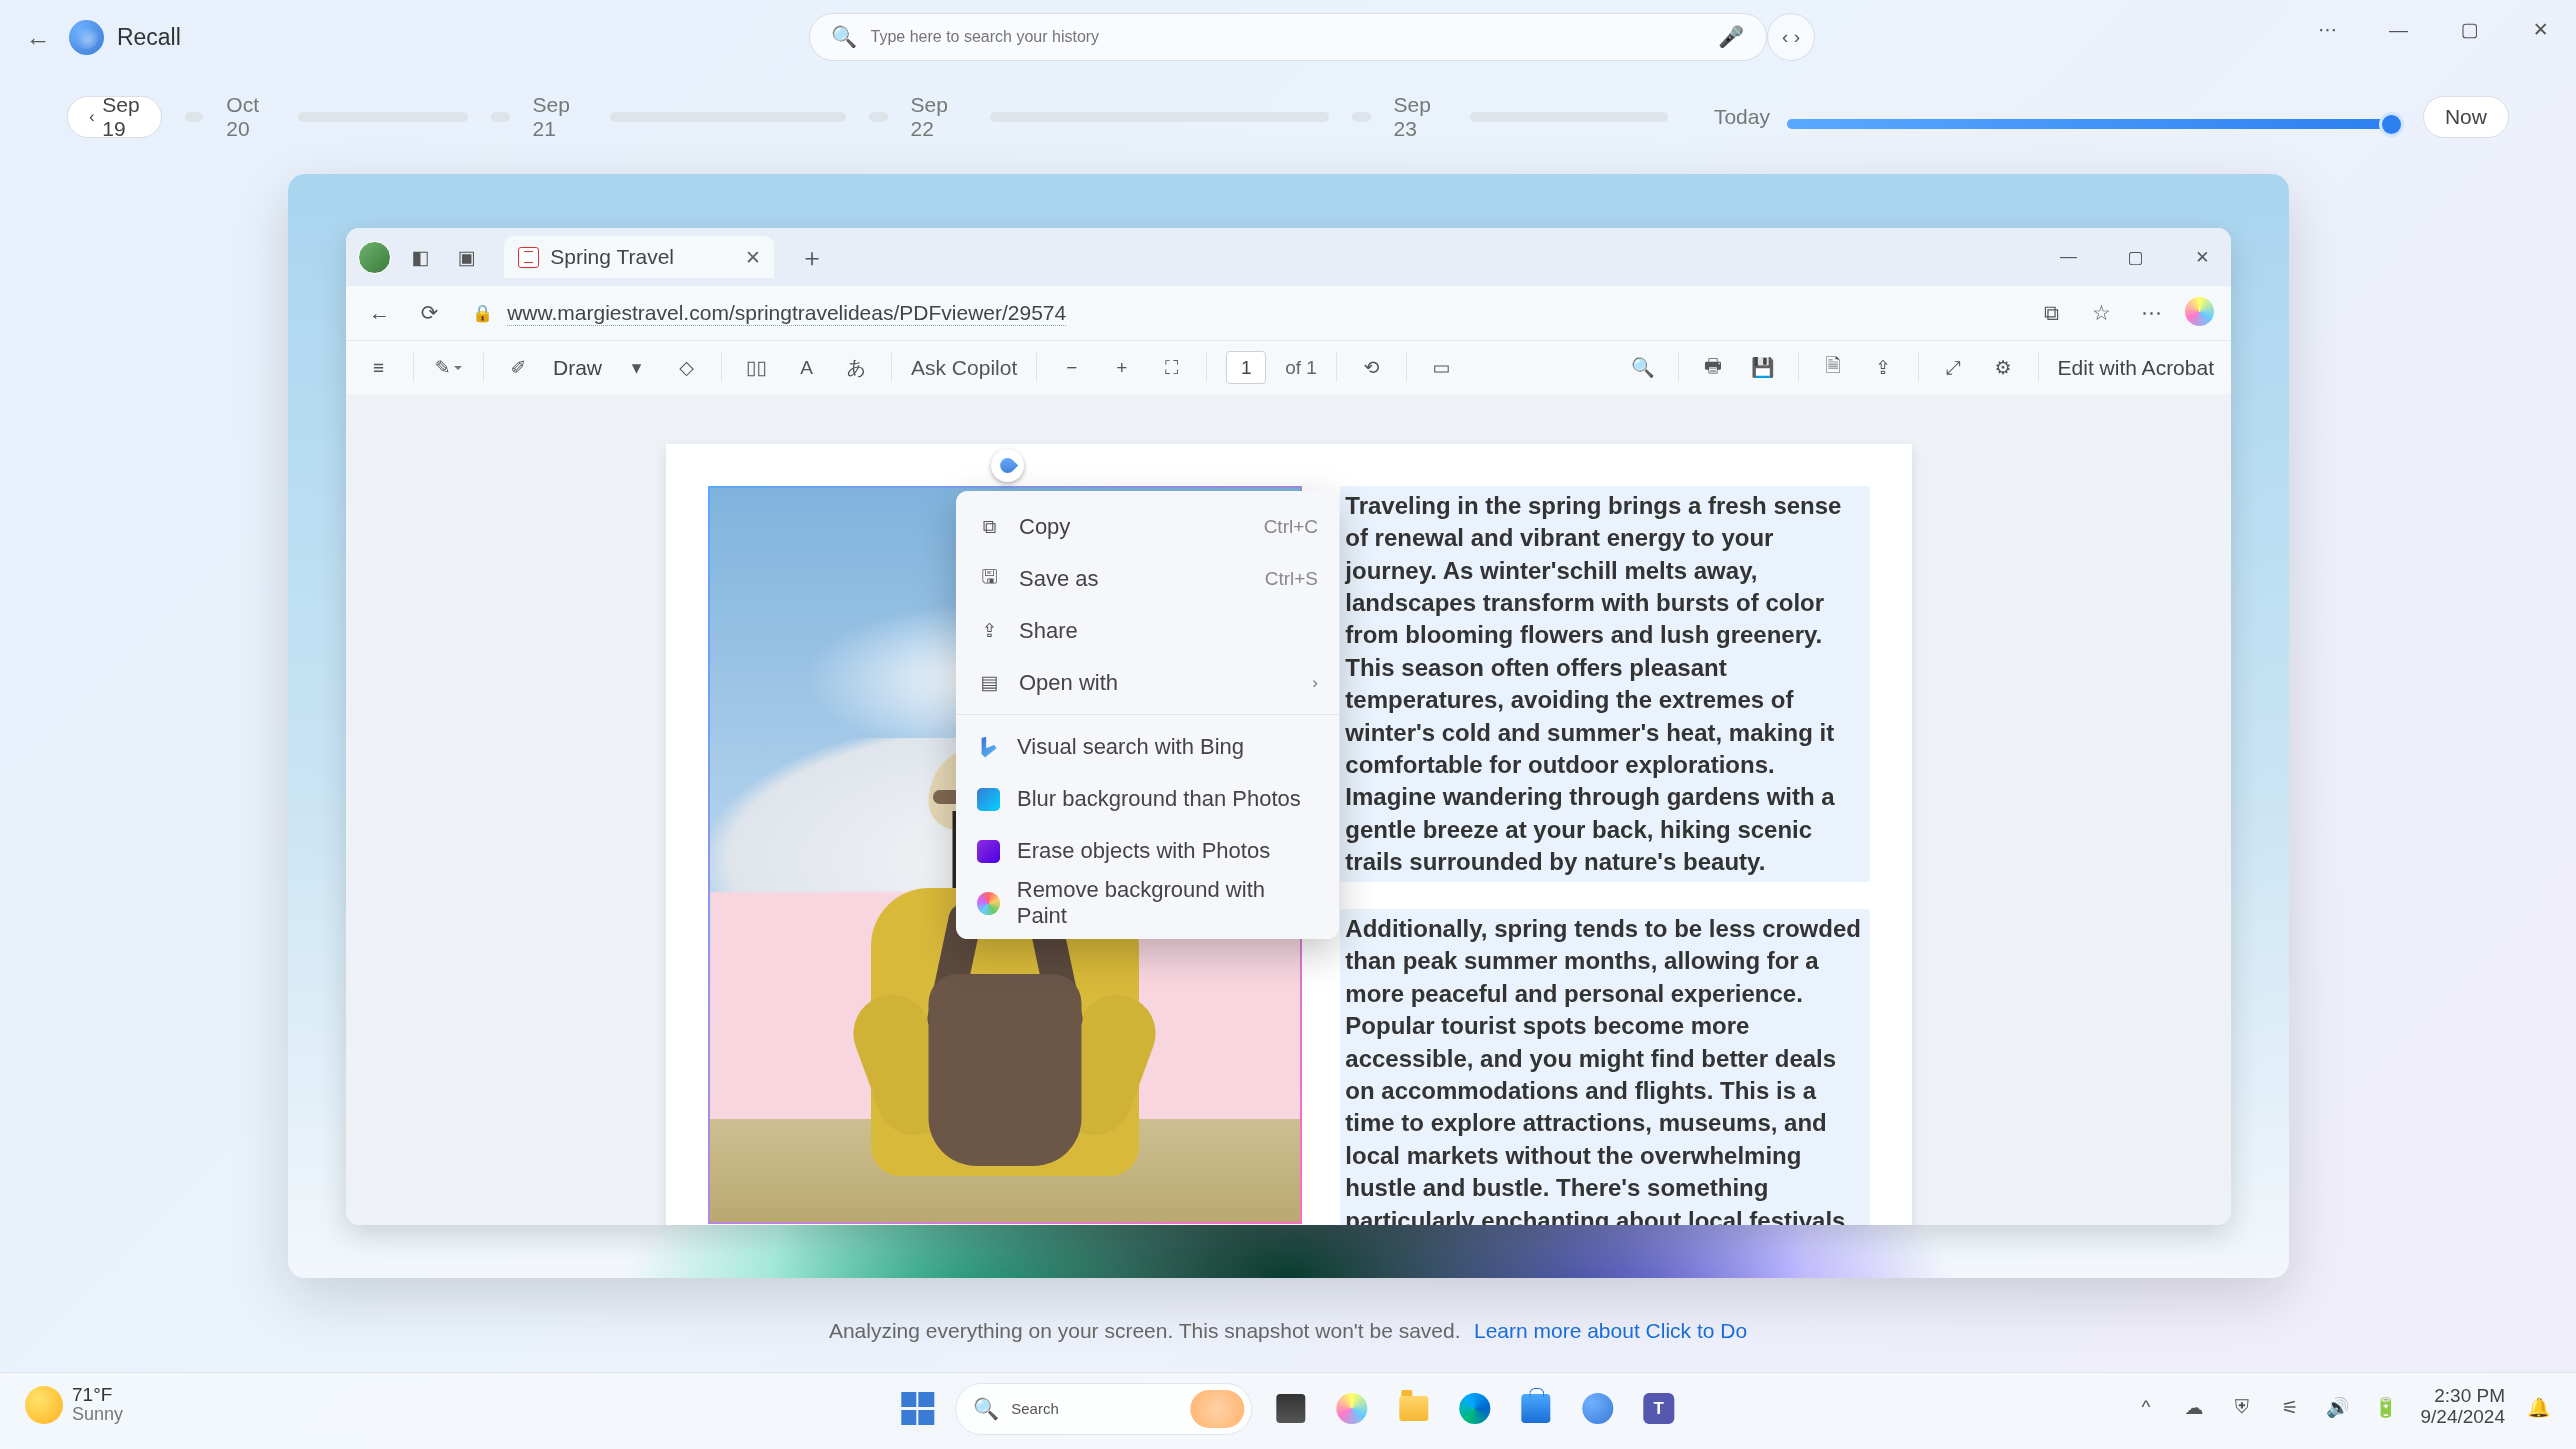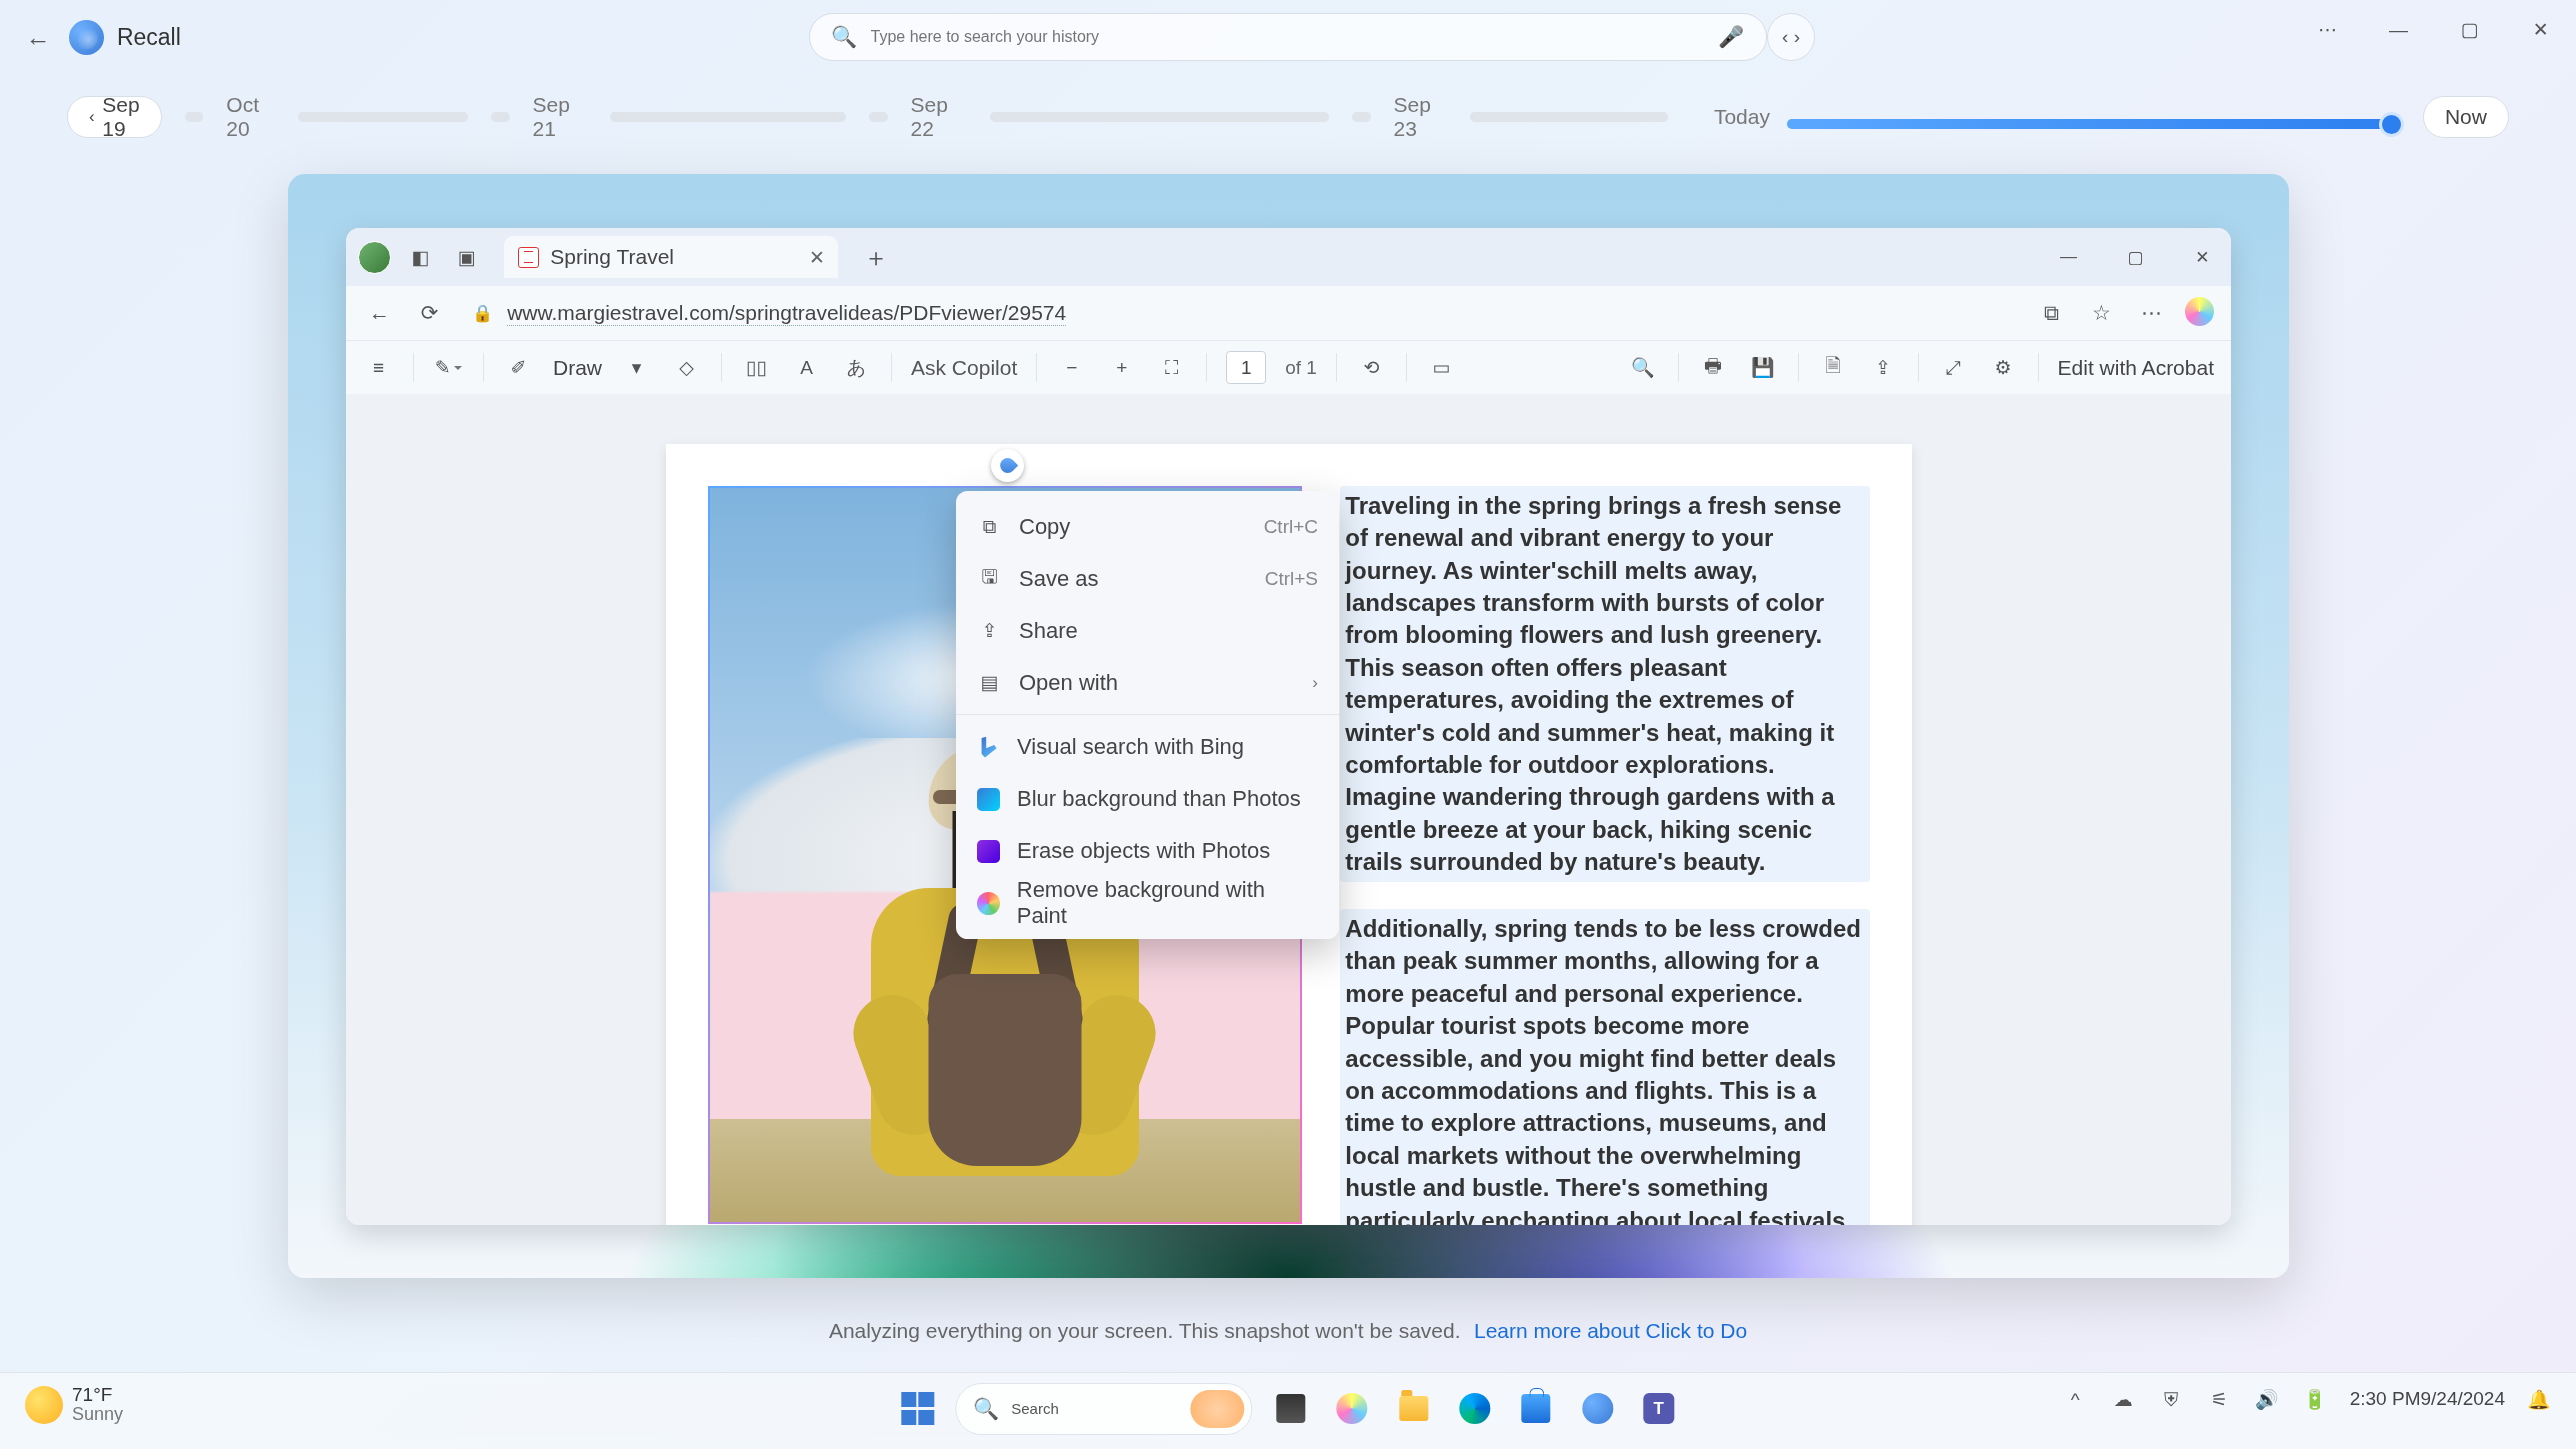--- a/index.html
+++ b/index.html
@@ -58,21 +58,21 @@
     radial-gradient(ellipse 767px 431px at 50% 115%, #ff7ab8 0%, transparent 55%);
   filter:saturate(1.1);}
 
 
 .browser{ position:absolute; left:58px; right:58px; top:54px; height:997px;
   background:#fafbfd; border-radius:13.4px; box-shadow:0 9.6px 29px rgba(0,0,0,.15);
   display:flex; flex-direction:column; overflow:hidden;}
 .b-titlebar{height:58px;background:#e7eef7;display:flex;align-items:center;padding:0 11.5px;gap:13.4px;position:relative;}
 .avatar{width:33px;height:33px;border-radius:50%;background:linear-gradient(135deg,#6fb36f,#3a7a3a);border:1.9px solid #fff;}
 .tbar-icon{width:33px;height:33px;display:flex;align-items:center;justify-content:center;color:#555;font-size:19px;}
-.tab{width:334px;height:42px;background:#f6f9fc;border-radius:9.6px 9.6px 0 0;display:flex;align-items:center;padding:0 13.4px;gap:11.5px;margin-left:7.7px;}
+.tab{width:270px;height:42px;background:#f6f9fc;border-radius:9.6px 9.6px 0 0;display:flex;align-items:center;padding:0 13.4px;gap:11.5px;margin-left:7.7px;}
 .tab .pdf-ic{width:21px;height:21px;background:#fff;border:1px solid #d33;border-radius:2.9px;position:relative;}
 .tab .pdf-ic::after{content:"";position:absolute;inset:3.8px 4.8px;border-top:1.9px solid #d33;border-bottom:1.9px solid #d33;}
 .tab .ttl{font-size:21px;color:#444;}
 .tab .x{margin-left:auto;font-size:19px;color:#666;}
 .newtab{width:33px;height:33px;display:flex;align-items:center;justify-content:center;font-size:25px;color:#555;margin-left:7.7px;}
 .b-winctrl{position:absolute;right:9.6px;display:flex;gap:29px;}
 .b-winctrl div{width:38px;height:38px;display:flex;align-items:center;justify-content:center;color:#555;font-size:17px;}
 
 .b-addr{height:54px;background:#f6f9fc;display:flex;align-items:center;padding:0 17px;gap:17px;}
 .ab-ic{width:33px;height:33px;display:flex;align-items:center;justify-content:center;color:#555;font-size:21px;}
@@ -157,21 +157,21 @@
 .ic-exp{width:29px;height:25px;background:linear-gradient(#ffd76b,#f7b733);border-radius:2.9px;position:relative;}
 .ic-exp::before{content:"";position:absolute;top:-5.7px;left:1.9px;width:11.5px;height:5.8px;background:#f7b733;border-radius:1.9px 1.9px 0 0;}
 .ic-edge{width:31px;height:31px;border-radius:50%;background:conic-gradient(from 210deg,#0b7,#0af,#06c,#0b7);}
 .ic-store{width:29px;height:29px;background:linear-gradient(#4aa8ff,#1a6dd6);border-radius:3.8px;position:relative;}
 .ic-store::before{content:"";position:absolute;top:-5.7px;left:7.7px;width:13.4px;height:7.7px;border:1.9px solid #1a6dd6;border-bottom:none;border-radius:5.8px 5.8px 0 0;}
 .ic-cop2{width:31px;height:31px;border-radius:50%;background:radial-gradient(circle at 30% 30%,#6fb1ff,#3a7bd5);}
 .ic-teams{width:31px;height:31px;background:#5558af;border-radius:5.8px;position:relative;}
 .ic-teams::after{content:"T";position:absolute;inset:0;display:flex;align-items:center;justify-content:center;color:#fff;font-size:17px;font-weight:bold;}
 .tb-right{position:absolute;right:23px;top:13.4px;display:flex;align-items:center;gap:21px;}
 .tray-ic{width:27px;height:27px;display:flex;align-items:center;justify-content:center;color:#555;font-size:19px;}
-.clock{display:flex;flex-direction:row;align-items:flex-end;line-height:1.1;font-size:19px;color:#444;}
+.clock{display:flex;flex-direction:column;align-items:flex-end;line-height:1.1;font-size:19px;color:#444;}
 </style>
 </head>
 <body>
 
 <div class="recall-header">
   <div class="back-btn">←</div>
   <div class="recall-logo"></div>
   <div class="recall-title">Recall</div>
   <div class="search-wrap">
     <span class="mag">🔍</span>

